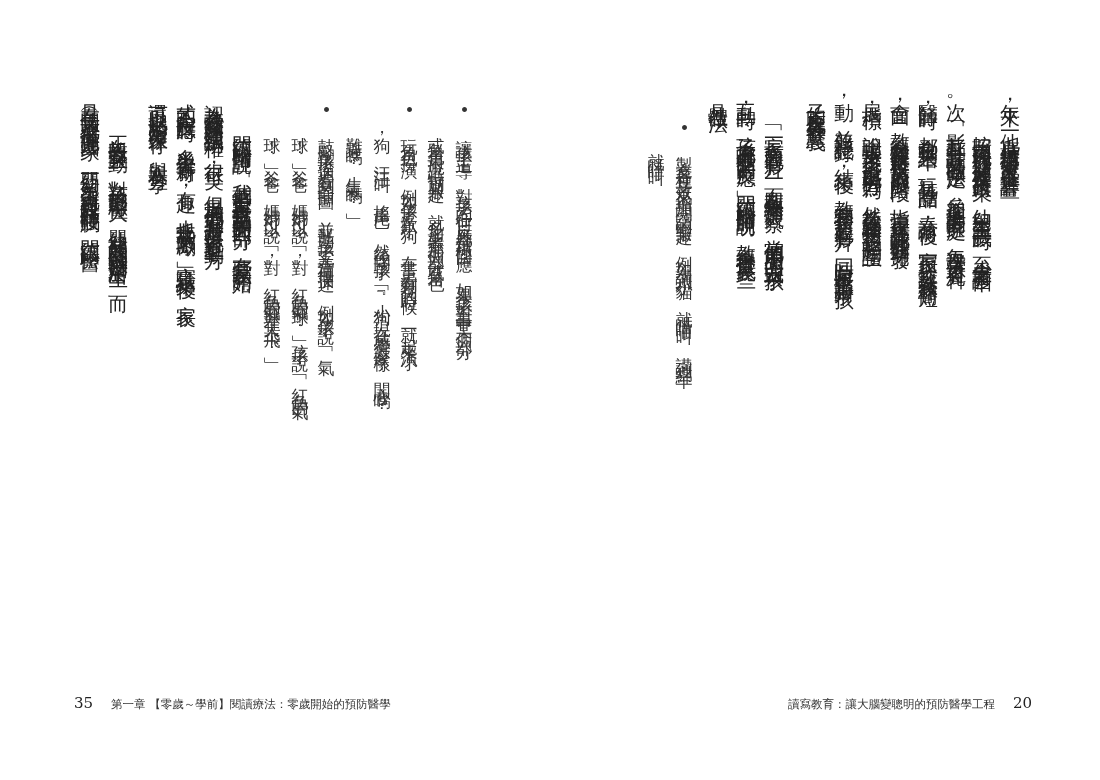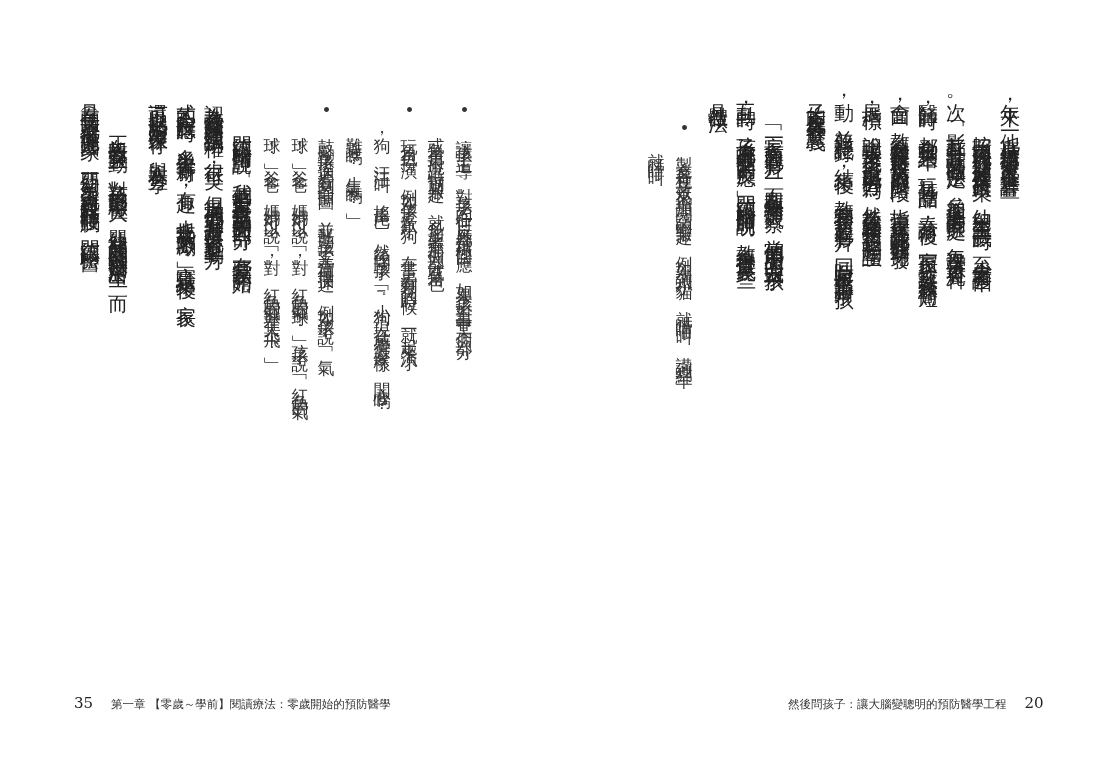--- a/index.html
+++ b/index.html
@@ -50,15 +50,15 @@
   <div class="col" style="left:308px; top:88px;">展指標，說明接下來孩子可能會出現的行為。然後教練請家長和孩子一起閱讀互</div>
   <div class="col" style="left:280px; top:88px;">動，並錄影記錄。結束後，教練和家長一起觀看影片，同時向家長指出影片中孩</div>
   <div class="col" style="left:252px; top:88px;">子的反應代表什麼意義。</div>
   <div class="col" style="left:210px; top:118px;">「家長一面觀看影片，一面在教練指導下觀察，當他們用不同的方式與孩子</div>
   <div class="col" style="left:182px; top:88px;">互動時，孩子會有哪些不同的反應。」門德爾松醫師說明，教練會提供家長一些</div>
   <div class="col" style="left:154px; top:88px;">具體做法：</div>
   <div class="col kai" style="left:120px; top:118px;">•製造各種音效來增加閱讀的樂趣。例如講到小貓，就喵喵叫。講到綿羊，</div>
   <div class="col kai" style="left:92px; top:140px;">就咩咩叫。</div>
 
   <div class="footer" style="left:238px;">
-    <span>然後問孩子：讓大腦變聰明的預防醫學工程</span><span class="sep"></span><span class="page-num">20</span>
+    <span>讀寫教育：讓大腦變聰明的預防醫學工程</span><span class="sep"></span><span class="page-num">20</span>
   </div>
 </div>
 
 </body></html>

